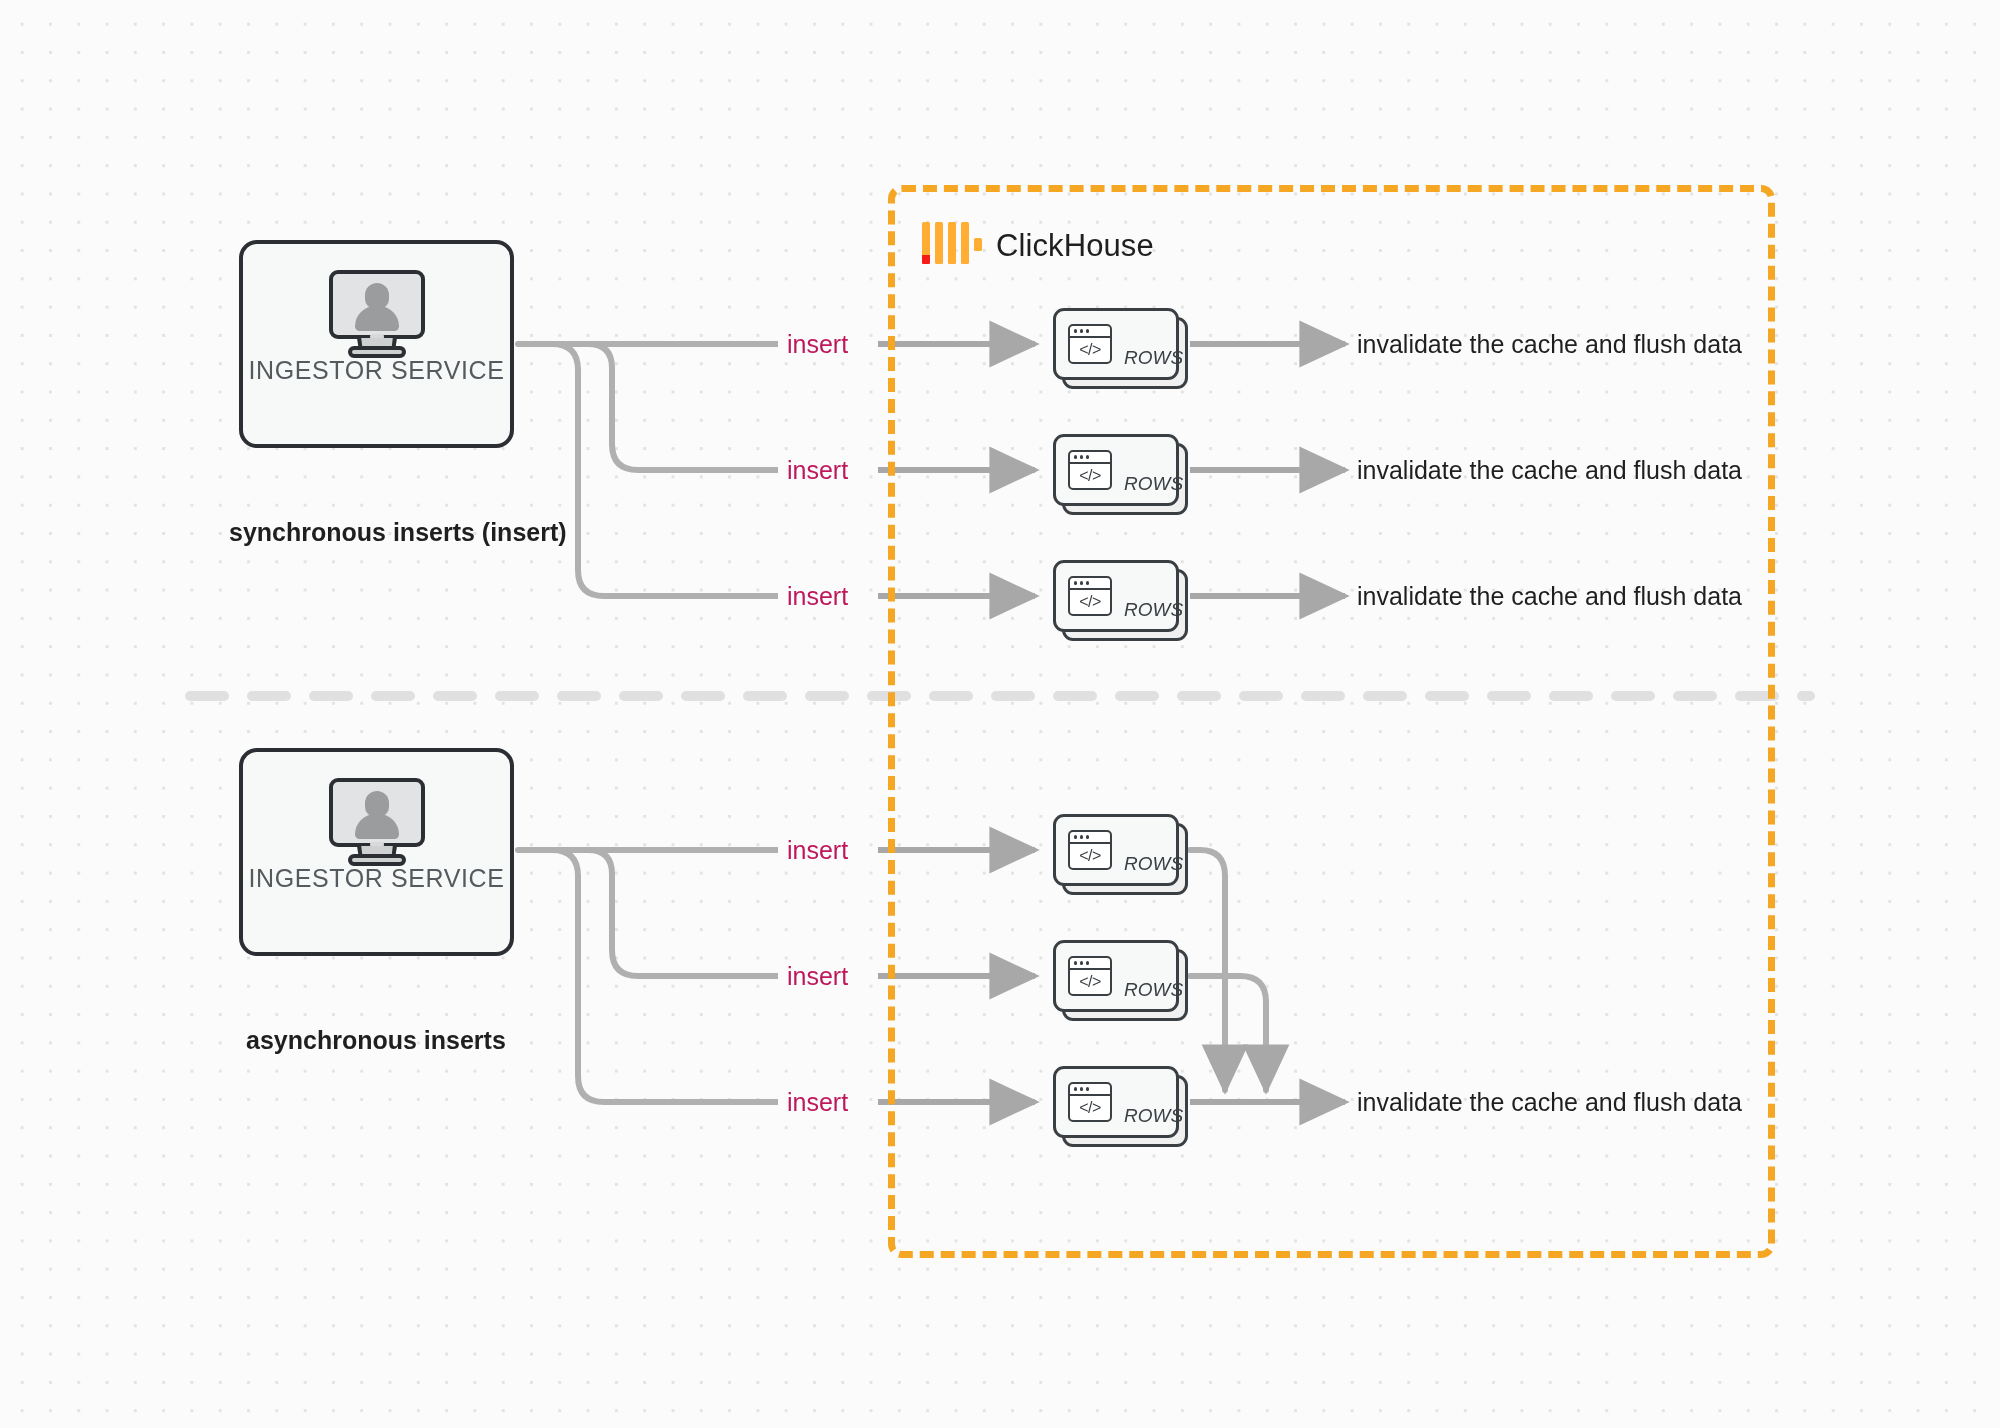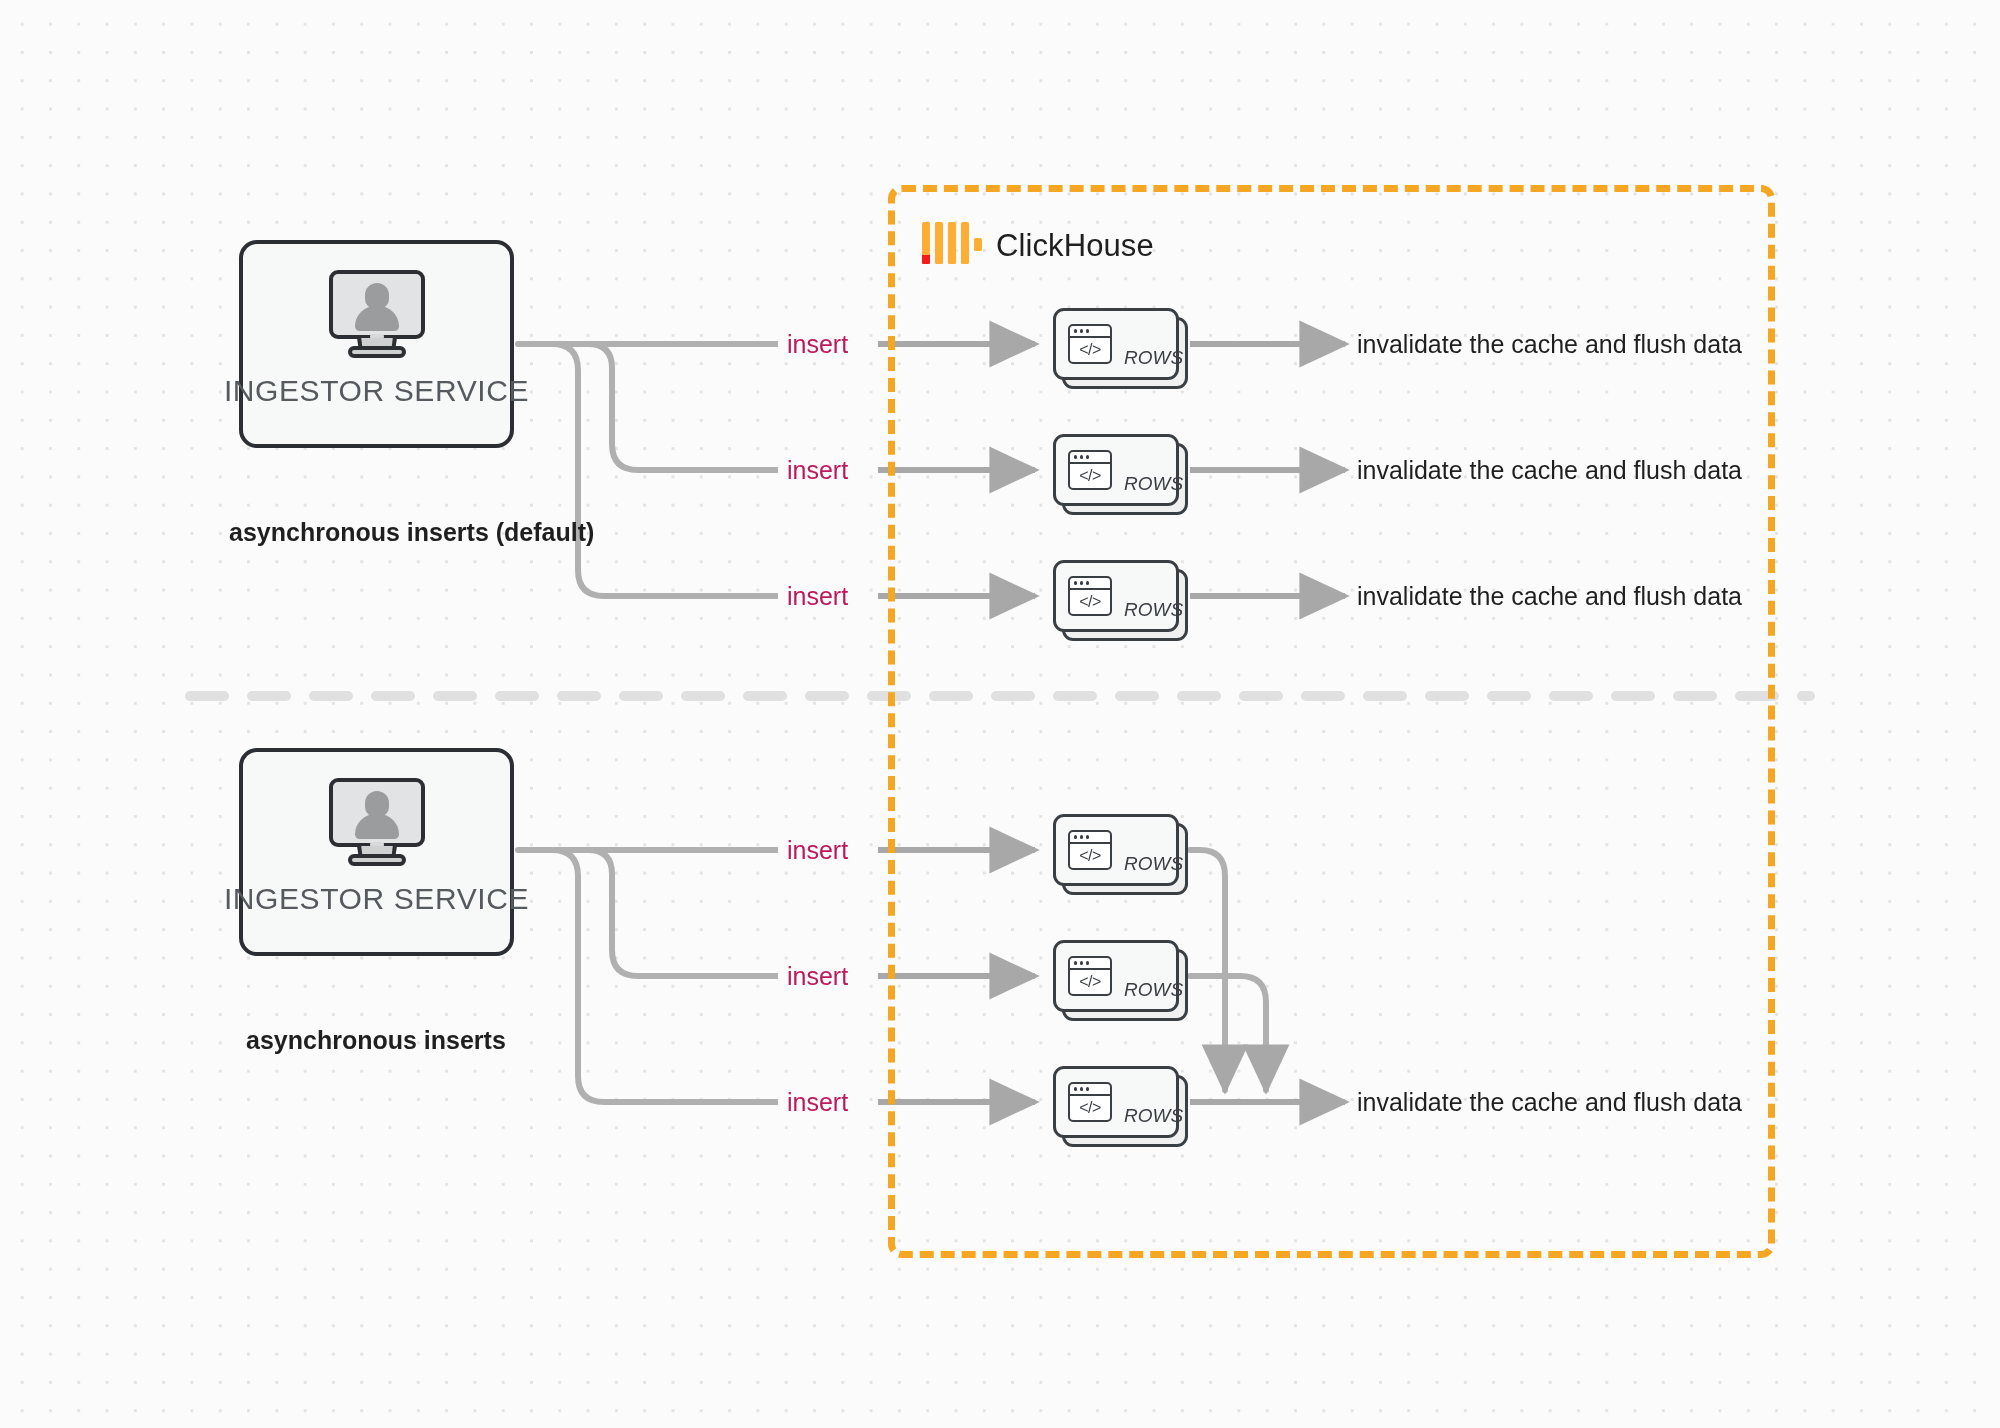--- a/index.html
+++ b/index.html
@@ -171,22 +171,21 @@
     left: 19px;
     top: 76px;
     width: 58px;
     height: 12px;
     background: #cfd0d1;
     border: 4px solid #2b2f33;
     border-radius: 8px;
     box-sizing: border-box;
   }
   .service-label {
-    margin-top: 18px;
-    font-size: 30px;
+    font-size: 25px;
     color: #555a5e;
     letter-spacing: 0.6px;
     white-space: nowrap;
   }
 
   
   .section-caption {
     font-size: 25px;
     font-weight: bold;
     color: #1f1f1f;
@@ -366,21 +365,21 @@
       <span class="screen"></span>
       <span class="person-head"></span>
       <span class="person-body"></span>
       <span class="neck"></span>
       <span class="stand"></span>
       <span class="base"></span>
     </div>
     <div class="service-label">INGESTOR SERVICE</div>
   </div>
 
-  <div class="node section-caption sync">asynchronous inserts (default)</div>
+  <div class="node section-caption sync">synchronous inserts (insert)</div>
 
   <div class="edge-label insert-label" style="left:778px; top:344px;">insert</div>
   <div class="edge-label insert-label" style="left:778px; top:470px;">insert</div>
   <div class="edge-label insert-label" style="left:778px; top:596px;">insert</div>
 
   <div class="node rows-card" style="left:1053px; top:308px;">
     <div class="shadow"></div>
     <div class="front">
       <div class="code-window">
         <span class="titlebar">

